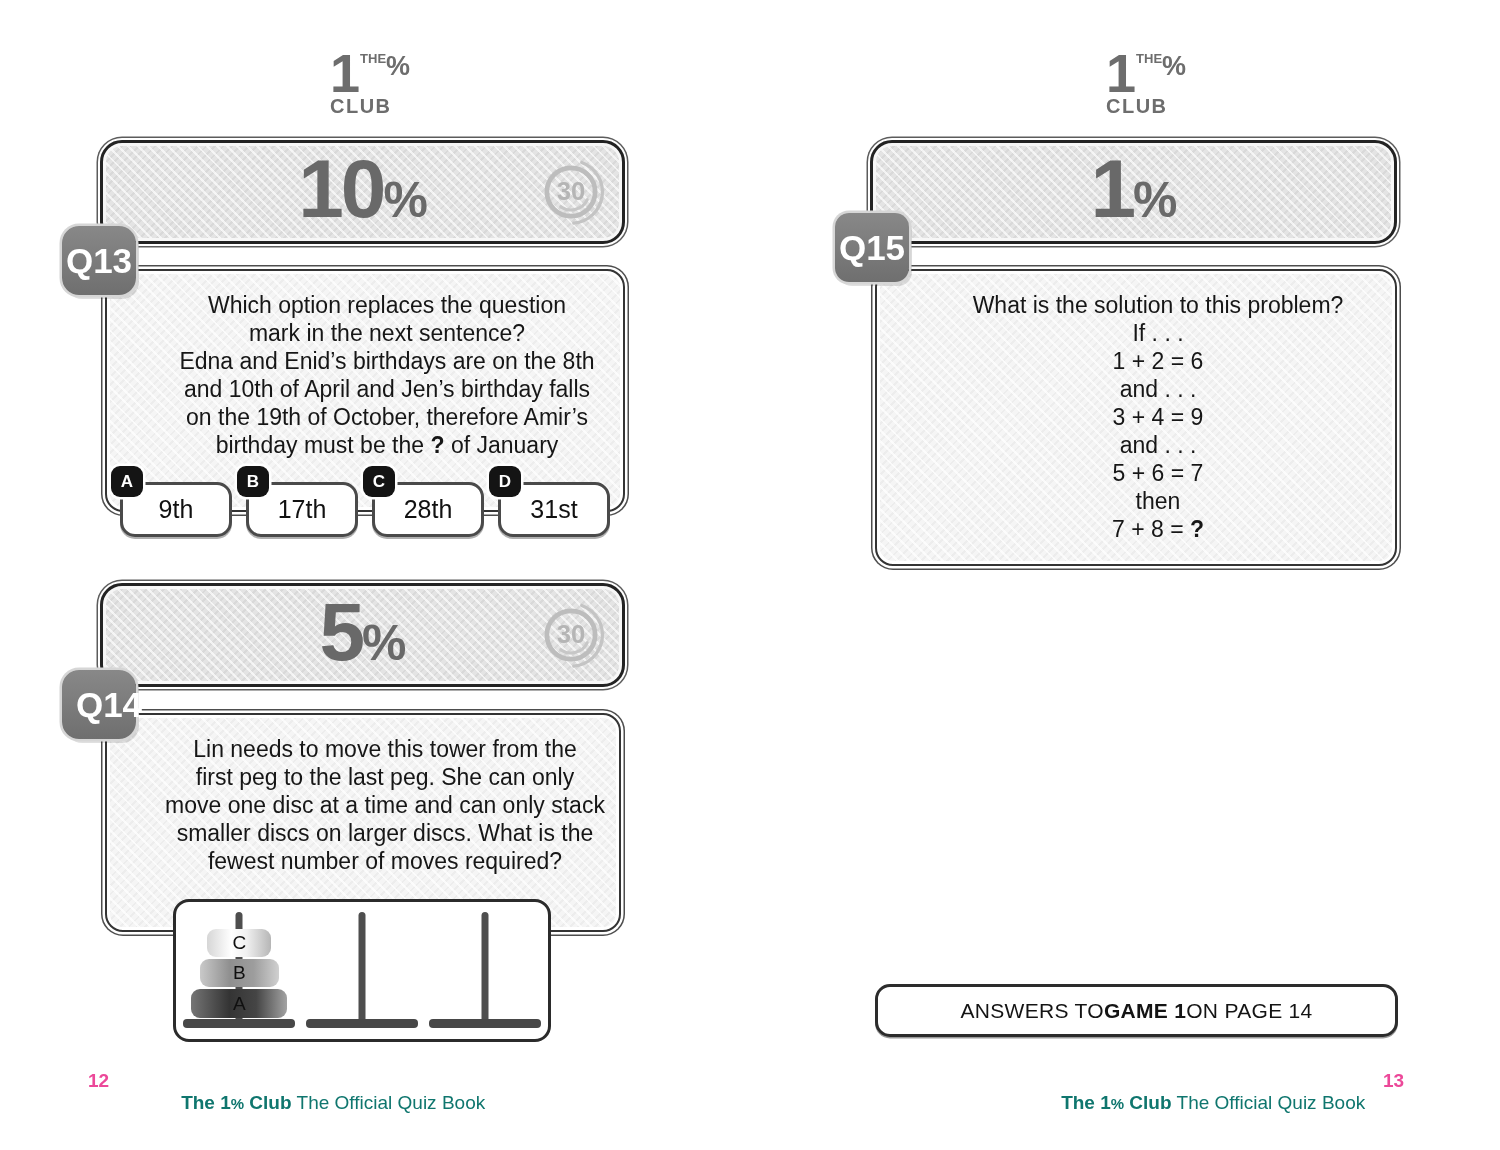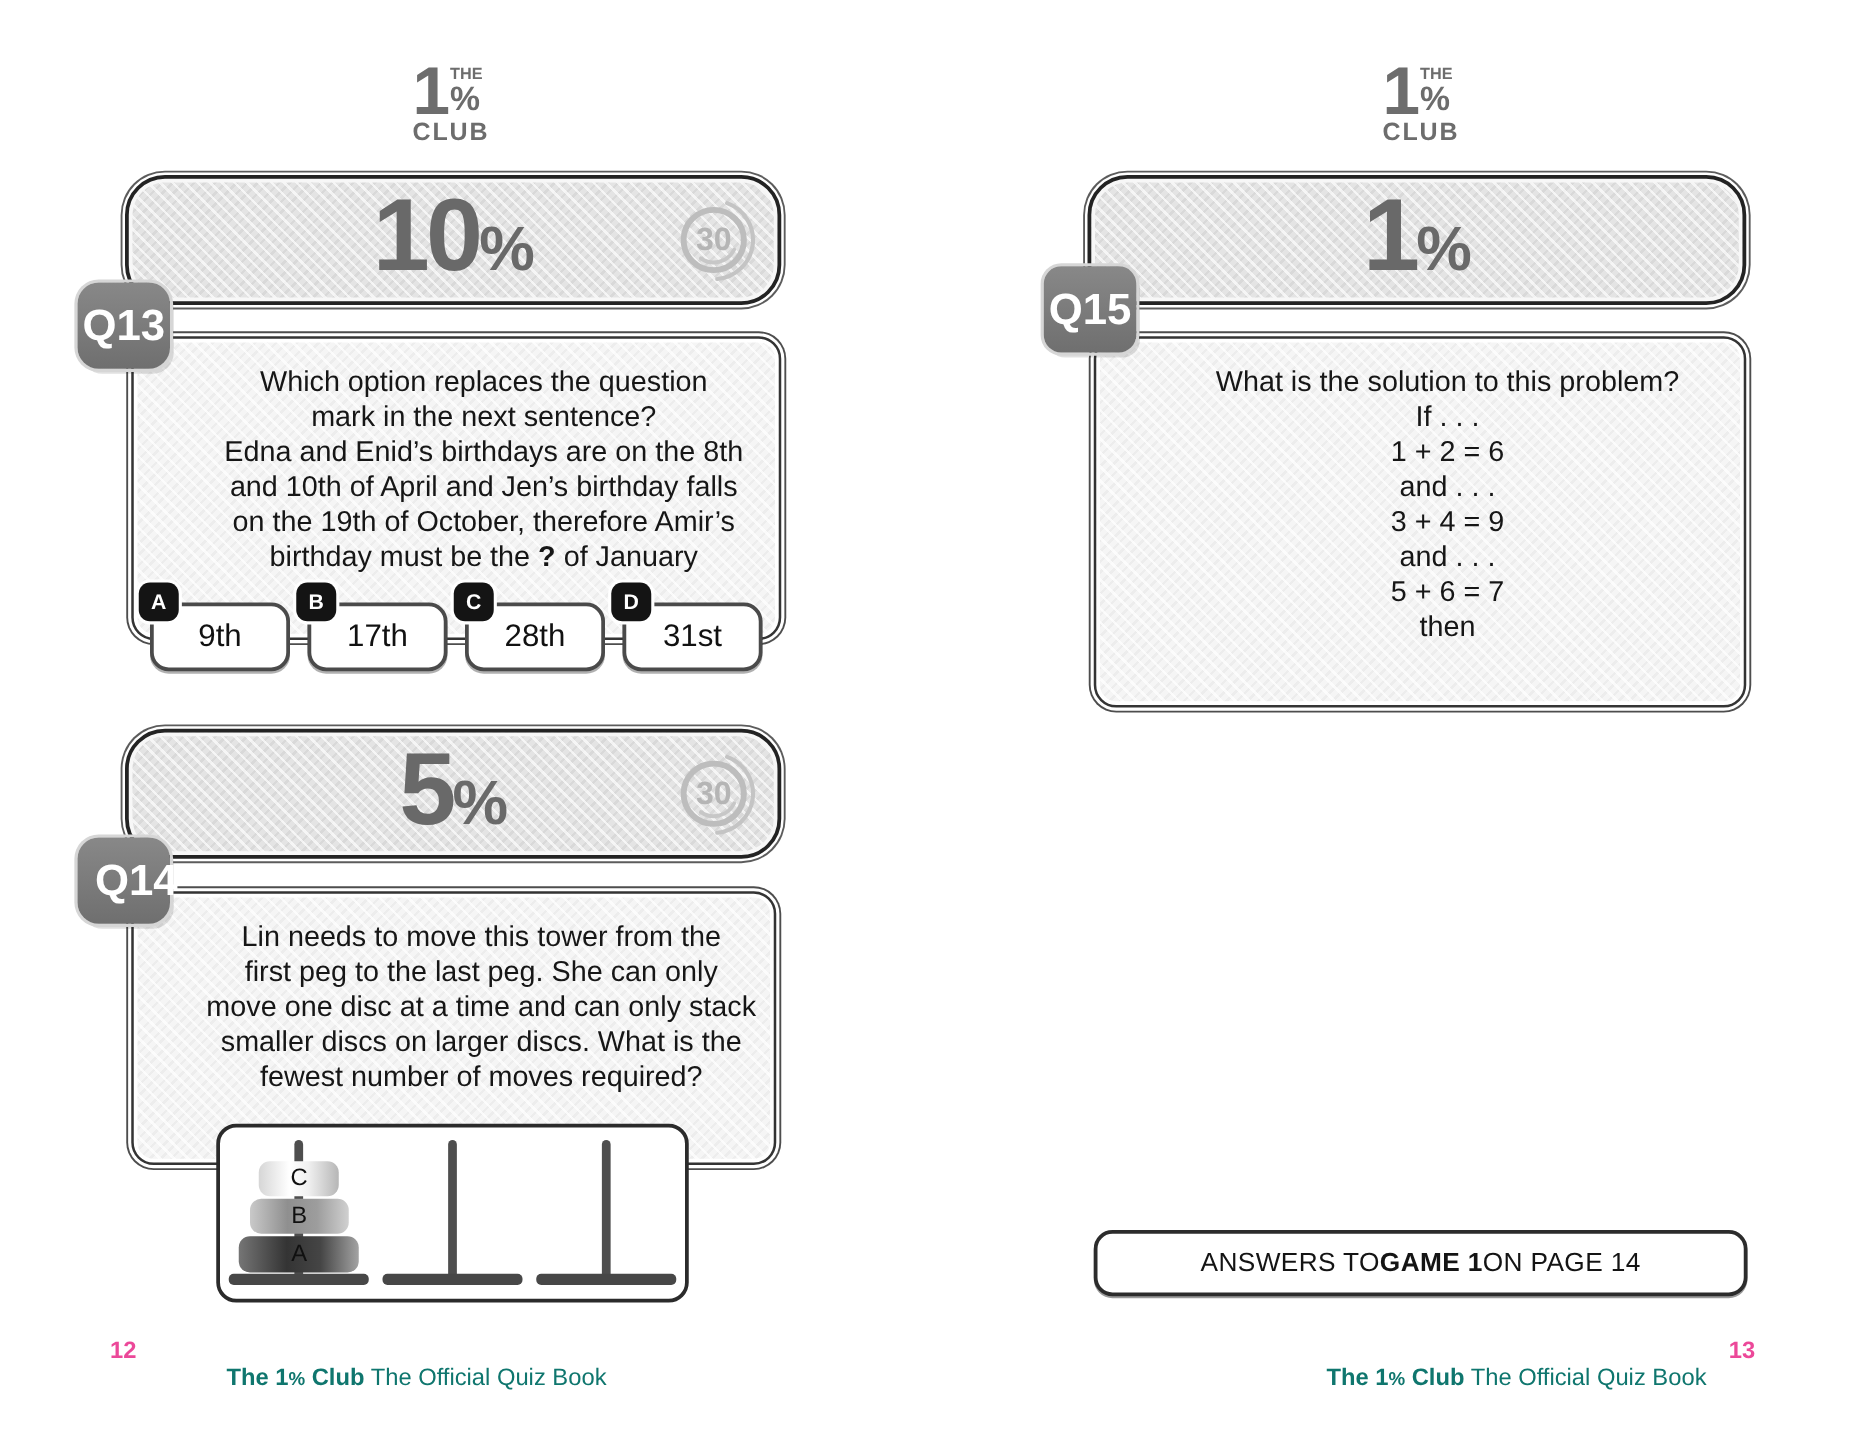--- a/index.html
+++ b/index.html
@@ -3,27 +3,27 @@
 <meta charset="utf-8">
 <style>
   html,body{margin:0;padding:0;background:#fff;}
   .sheet{position:relative;width:1500px;height:1150px;background:#ffffff;overflow:hidden;
          font-family:"Liberation Sans",sans-serif;color:#1a1a1a;}
 
   
   .logo{position:absolute;color:#6d6d6d;line-height:1;}
   .logo-row{display:flex;align-items:flex-start;}
   .logo-one{font-size:54px;font-weight:bold;line-height:.78;letter-spacing:-3px;}
-  .logo-col{display:flex;flex-direction:column;margin-left:3px;}
+  .logo-col{display:flex;margin-left:3px;}
   .logo-the{font-size:13px;font-weight:bold;line-height:1;}
   .logo-pct{font-size:27px;font-weight:bold;line-height:1;margin-top:1px;}
   .logo-club{font-size:20px;font-weight:bold;letter-spacing:1.5px;margin-top:2px;}
 
   
-  .banner{position:absolute;box-sizing:border-box;height:104px;border:3.5px solid #232323;border-radius:32px;
+  .banner{position:absolute;box-sizing:border-box;height:104px;border:3.5px solid #232323;border-radius:22px;
           background-color:#e4e4e4;
           background-image:
             repeating-linear-gradient(45deg, rgba(255,255,255,.65) 0 2px, rgba(255,255,255,0) 2px 7px),
             repeating-linear-gradient(-45deg, rgba(150,150,150,.14) 0 2px, rgba(150,150,150,0) 2px 6px);
           box-shadow:0 0 0 2px #ffffff, 0 0 0 3.5px #5c5c5c, inset 0 0 0 3px #f7f7f7;}
   .difficulty{position:absolute;left:0;right:0;top:50%;transform:translateY(-53%);
               text-align:center;font-weight:bold;color:#696969;font-size:82px;letter-spacing:-3px;}
   .difficulty .pct{font-size:50px;letter-spacing:-1px;}
   .timer{position:absolute;right:12px;top:50%;transform:translateY(-50%);width:78px;height:78px;}
   .timer text{font-family:"Liberation Sans",sans-serif;}
@@ -212,20 +212,21 @@
   <div class="qbox" style="left:875px;top:269px;width:522px;height:297px;">
     <div class="qlines">
         <div class="qline"><span>What is the solution to this problem?</span></div>
         <div class="qline"><span>If . . .</span></div>
         <div class="qline"><span>1 + 2 = 6</span></div>
         <div class="qline"><span>and . . .</span></div>
         <div class="qline"><span>3 + 4 = 9</span></div>
         <div class="qline"><span>and . . .</span></div>
         <div class="qline"><span>5 + 6 = 7</span></div>
         <div class="qline"><span>then</span></div>
+        <div class="qline"><span>7 + 8 = </span><b>?</b></div>
       </div>
   </div>
 
   <div class="answers" style="left:875px;top:984px;width:523px;height:53px;">
       <span>ANSWERS TO </span>
       <b>GAME 1</b>
       <span> ON PAGE 14</span>
     </div>
 
   <div class="footer-title" style="left:1040px;">

